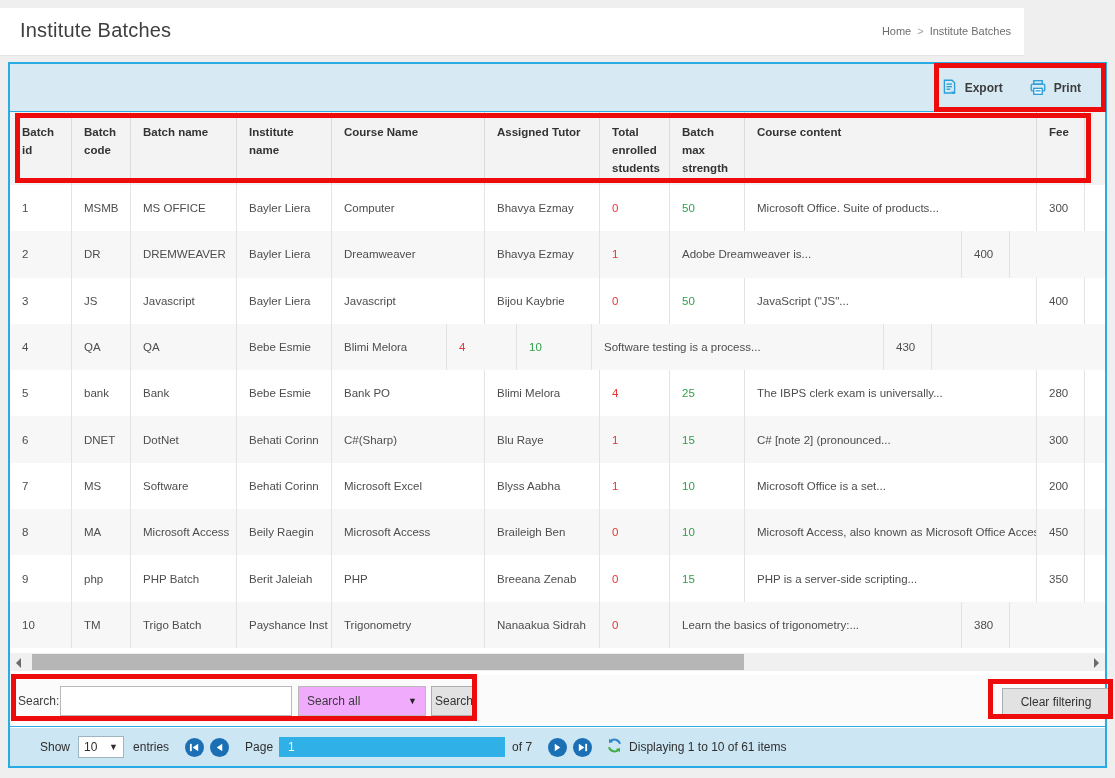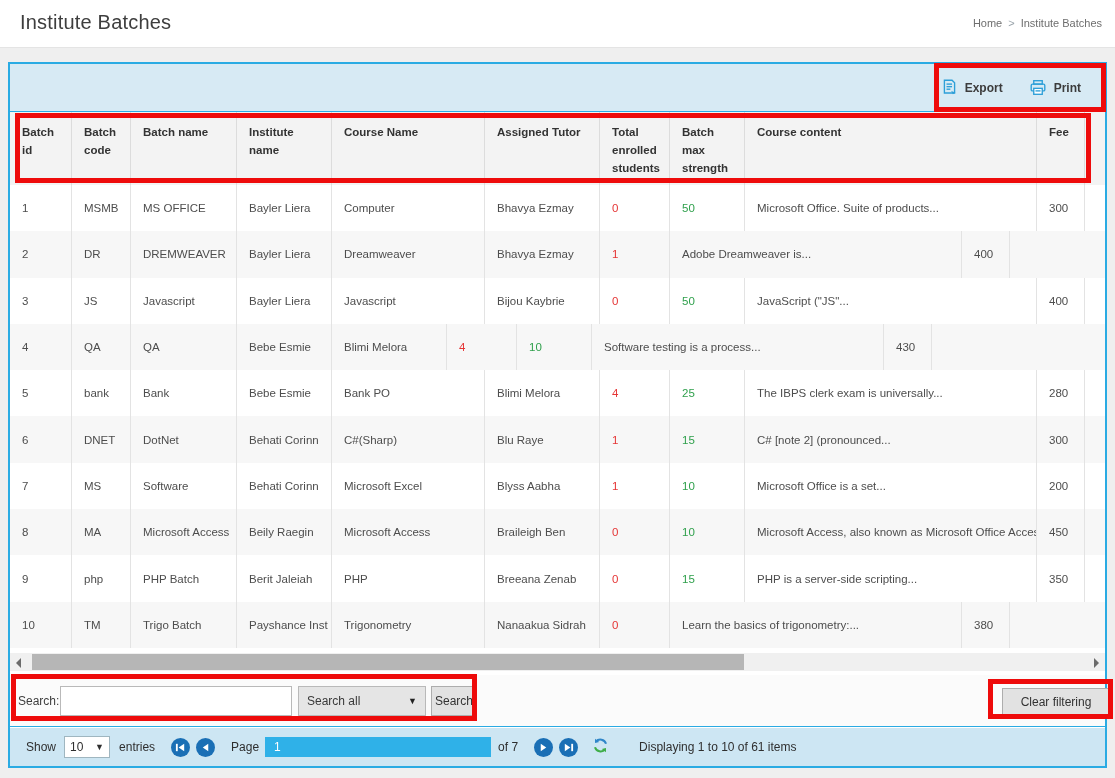--- a/index.html
+++ b/index.html
@@ -7,21 +7,21 @@
   body {
     font-family:"Liberation Sans", sans-serif;
     background:#efefef;
     position:relative;
     overflow:hidden;
     color:#454545;
   }
 
   
   .page-header {
-    position:absolute; left:0; top:0; width:1115px; height:48px;
+    position:absolute; left:0; top:8px; width:1024px; height:48px;
     background:#ffffff; border-bottom:1px solid #e4e4e4;
   }
   .page-title {
     position:absolute; left:20px; top:11px;
     font-size:20px; color:#3e3e3e; letter-spacing:.2px;
   }
   .breadcrumb {
     position:absolute; right:10px; top:17px;
     font-size:11px; color:#6e6e6e;
   }
@@ -96,21 +96,21 @@
     background:#fbfbfb; border-bottom:1px solid #2aabe3;
   }
   .search-label { position:absolute; left:8px; top:19px; font-size:12px; color:#3e3e3e; }
   .search-input {
     position:absolute; left:50px; top:11px; width:232px; height:30px;
     border:1px solid #b9b9b9; background:#ffffff; font-size:12px;
     padding:0 8px; font-family:"Liberation Sans", sans-serif;
   }
   .fake-select {
     position:absolute; display:flex; align-items:center; justify-content:space-between;
-    background:#e5e5e5; border:1px solid #b9b9b9; font-size:12px; color:#3a3a3a;
+    background:#f0abfc; border:1px solid #b9b9b9; font-size:12px; color:#3a3a3a;
     padding:8px 8px; cursor:pointer;
   }
   .search-filter { left:288px; top:11px; width:128px; height:30px; }
   .fake-select .caret { font-size:9px; color:#222; }
   .btn {
     background:#e2e2e2; border:1px solid #adadad; color:#333;
     font-size:12px; font-family:"Liberation Sans", sans-serif;
     cursor:pointer;
   }
   .search-btn {
@@ -120,40 +120,40 @@
     position:absolute; left:992px; top:13px; width:108px; height:28px;
   }
 
   
   .pager-bar {
     position:absolute; left:0; top:664px; width:1095px; height:38px;
     background:#cde6f3; display:flex; align-items:center;
     font-size:12px; color:#2e2e2e;
   }
   .pager-bar > * { flex:none; }
-  .show-label { margin-left:16px; }
+  .show-label { margin-left:30px; }
   .entries-select { position:relative; margin-left:8px; width:46px; height:22px;
     display:flex; align-items:center; justify-content:space-between;
     background:#fff; border:1px solid #9fb6c0; font-size:12px; padding:0 5px; cursor:pointer; }
   .entries-label { margin-left:9px; }
   .circle-btn {
     width:19px; height:19px; border-radius:50%; background:#1a6fb5;
     display:flex; align-items:center; justify-content:center; cursor:pointer;
   }
   .circle-btn svg { display:block; }
   .gap-lg { margin-left:16px; } .gap-sm { margin-left:6px; }
   .page-label { margin-left:16px; }
   .page-input {
     margin-left:6px; width:226px; height:20px; background:#2fb1e8;
     border:1px solid #2fb1e8; color:#ffffff; font-size:12px; padding:0 8px;
     font-family:"Liberation Sans", sans-serif;
   }
   .of-label { margin-left:7px; }
   .refresh { margin-left:14px; cursor:pointer; }
-  .display-status { margin-left:30px; color:#2f2f2f; }
+  .display-status { margin-left:6px; color:#2f2f2f; }
 
   
   .annotation {
     position:absolute; border:5px solid #ee0b0b; pointer-events:none;
     background:transparent; z-index:50;
   }
   .ann-export { left:934px; top:63px;  width:172px; height:49px; }
   .ann-header { left:15px;  top:113px; width:1076px; height:70px; }
   .ann-search { left:11px;  top:674px; width:466px; height:47px; }
   .ann-clear  { left:988px; top:679px; width:125px; height:40px; }

